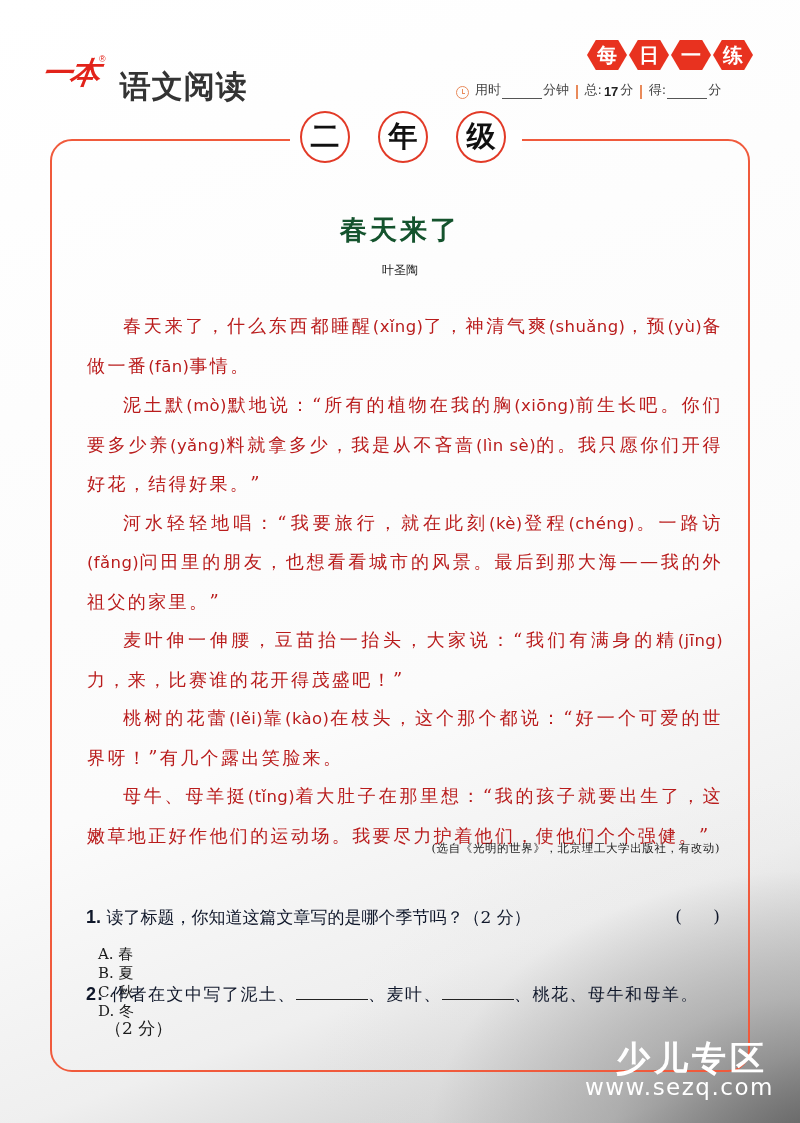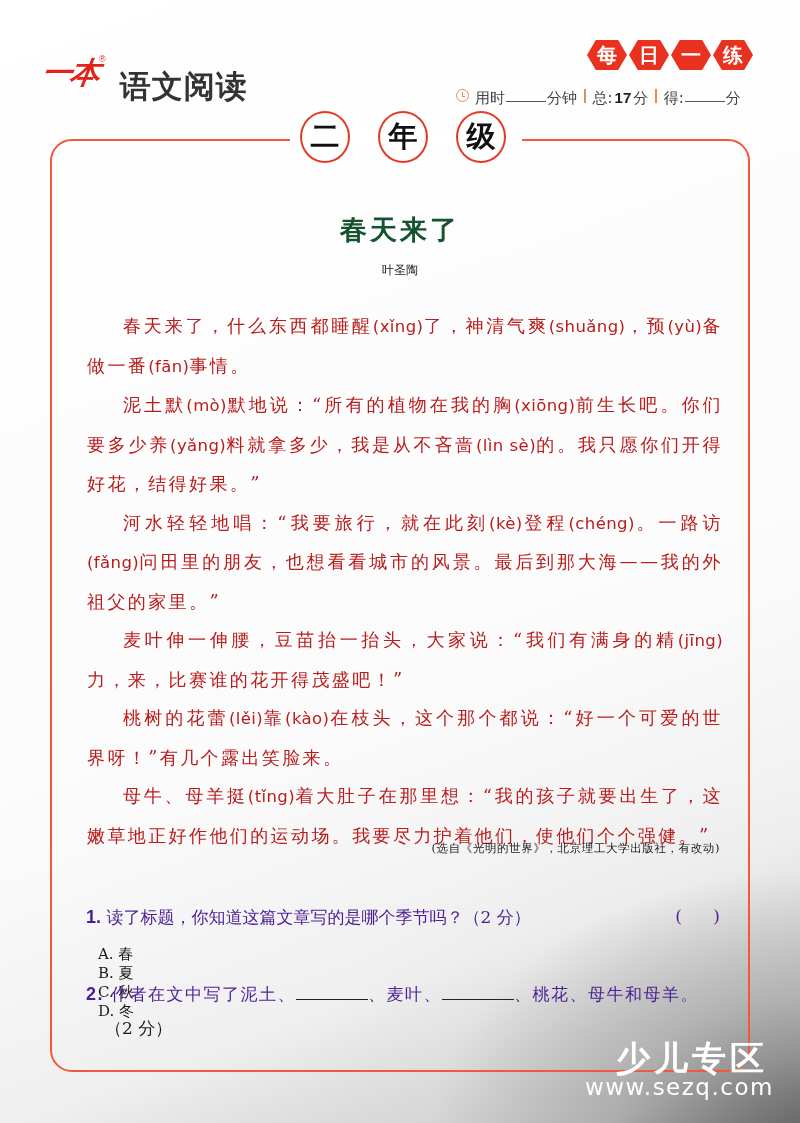--- a/index.html
+++ b/index.html
@@ -25,22 +25,22 @@
     font-size:31px; color:#333; letter-spacing:1px;margin-top:28px;
   }
   .daily { position:absolute; left:587px; top:40px; display:flex; gap:2px; }
   .hex {
     width:40px; height:30px; background:#e8321f; color:#fff;
     clip-path: polygon(22% 0, 78% 0, 100% 50%, 78% 100%, 22% 100%, 0 50%);
     display:flex; align-items:center; justify-content:center;
     font-family:"DejaVu Sans", sans-serif; font-weight:bold; font-size:20px;
   }
   .meta {
-    position:absolute; left:456px; top:81px; display:flex; align-items:flex-start;
-    font-family:"DejaVu Sans", sans-serif; font-size:15px; color:#444;margin-top:8px;
+    position:absolute; left:456px; top:81px; display:flex; align-items:flex-end;
+    font-family:"DejaVu Sans", sans-serif; font-size:13px; color:#444;
   }
   .clock {
     width:11px; height:11px; border:1.3px solid #e98a5a; border-radius:50%; position:relative; margin-right:6px;
   }
   .clock::before { content:""; position:absolute; left:5px; top:2px; width:1.3px; height:4px; background:#e98a5a; }
   .clock::after { content:""; position:absolute; left:5px; top:5.5px; width:3px; height:1.3px; background:#e98a5a; }
   .blank { display:inline-block; width:40px; border-bottom:1px solid #555; height:12px; margin:0 1px; }
   .sep { width:1.5px; height:14px; background:#e98a5a; margin:0 7px; }
   .meta b { font-family:"Liberation Sans", sans-serif; font-weight:bold; color:#222; margin:0 2px; }
 
@@ -71,21 +71,21 @@
   }
   .article { position:absolute; left:87px; top:307px; width:636px; }
   .para {
     font-size:18px; line-height:38.5px; text-indent:36px; margin:0;
     letter-spacing:2.4px; text-align:justify; color:#b91c1c;
   }
   .para .py { font-family:"DejaVu Sans", sans-serif; font-size:16.5px; letter-spacing:0.4px; }
   .source {
     position:absolute; right:80px; top:841px; font-size:11.5px; color:#222; letter-spacing:0.6px;
   }
-  .q { position:absolute; left:86px; width:640px; font-size:17px; color:#4c1d95; }
+  .q { position:absolute; left:86px; width:640px; font-size:17px; color:#0f172a; }
   .q-num { font-family:"Liberation Sans", sans-serif; font-weight:bold; font-size:18px; }
   .q1 { top:906px; }
   .q1 .paren { position:absolute; right:6px; top:0; letter-spacing:0; }
   .q1 .paren span { display:inline-block; width:38px; }
   .options { position:absolute; left:98px; top:945px; display:flex; font-size:15px;flex-direction:column; }
   .option { width:147px; }
   .q2 { top:983px; letter-spacing:1.5px; }
   .fill-blank { display:inline-block; width:72px; border-bottom:1px solid #222; height:14px; vertical-align:baseline; }
   .q2-score { position:absolute; left:105px; top:1017px; font-size:17px; }
 

